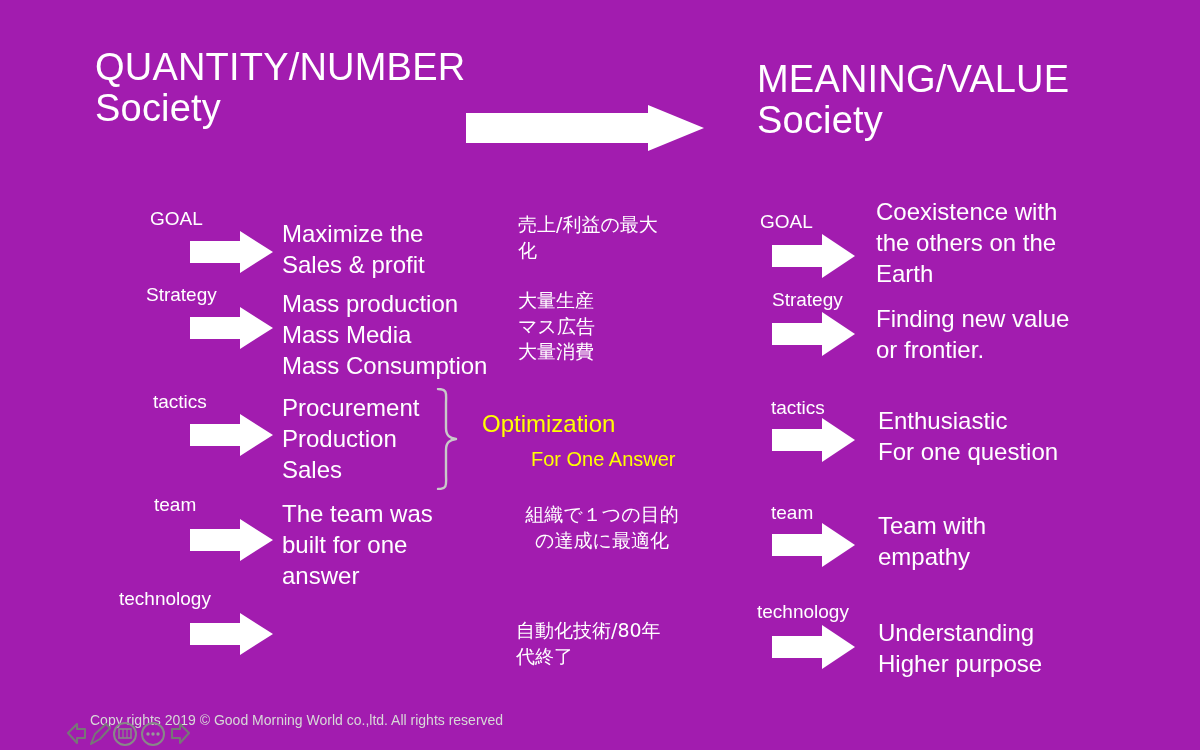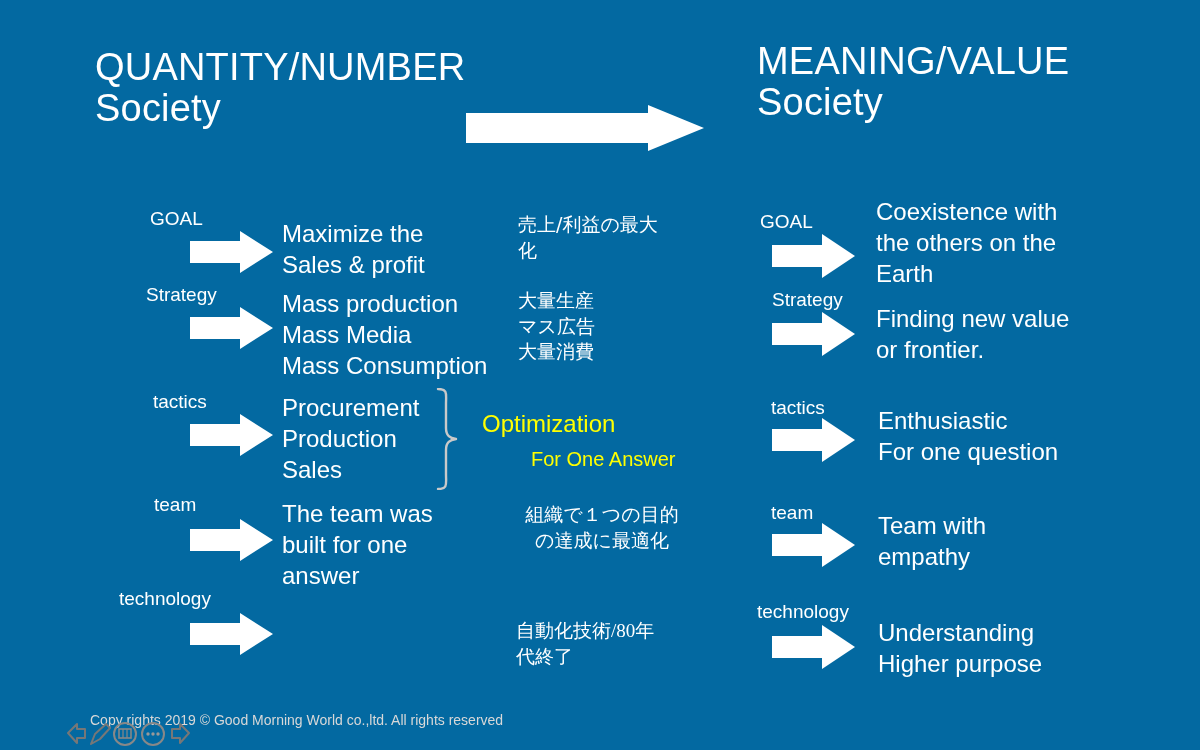--- a/index.html
+++ b/index.html
@@ -15,35 +15,35 @@
     font-family: "Liberation Sans", "DejaVu Sans", sans-serif;
     color: #ffffff;
     -webkit-font-smoothing: antialiased;
   }
 
   .slide {
     position: absolute;
     left: 0; top: 0;
     width: 1200px;
     height: 750px;
-    background: #0369a1;
+    background: #a21caf;
   }
 
   
   .title {
     position: absolute;
     font-size: 38px;
     line-height: 1.08;
     font-weight: 400;
     color: #ffffff;
     letter-spacing: 0.2px;
     white-space: pre-line;
   }
   #title-left  { left: 95px;  top: 47px; width: 400px; }
-  #title-right { left: 757px; top: 41px; width: 360px; }
+  #title-right { left: 757px; top: 59px; width: 360px; }
 
   
   .big-arrow {
     position: absolute;
     left: 466px;
     top: 105px;
     width: 238px;
     height: 46px;
   }
 
@@ -197,21 +197,21 @@
   <div class="jp-text" style="left:518px; top:212px; width:170px;">売上/利益の最大
 化</div>
 
   <div class="jp-text" style="left:518px; top:288px; width:170px;">大量生産
 マス広告
 大量消費</div>
 
   <div class="jp-text" style="left:512px; top:502px; width:180px;text-align:center;">組織で１つの目的
 の達成に最適化</div>
 
-  <div class="jp-text" style="left:516px; top:618px; width:170px;font-family:Liberation Serif, serif;">自動化技術/80年
+  <div class="jp-text" style="left:516px; top:618px; width:170px;">自動化技術/80年
 代終了</div>
 
   <div class="callout-main" style="color:#ffff00;">Optimization</div>
   <div class="callout-sub" style="color:#ffff00;">For One Answer</div>
 
   <div class="stage-label" style="left:760px; top:212px;">GOAL</div>
   <div class="block-arrow" style="left:772px; top:234px;">
     <svg width="83" height="44" viewBox="0 0 83 44">
       <polygon points="0,11 50,11 50,0 83,22 50,44 50,33 0,33" fill="#ffffff"></polygon>
     </svg>

